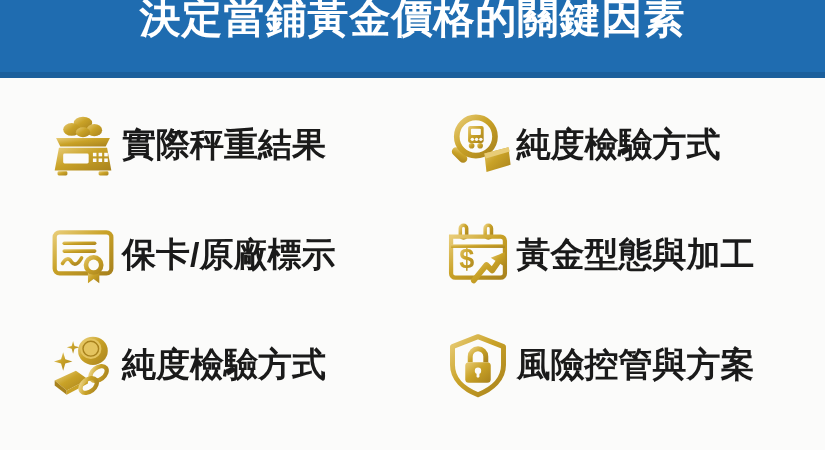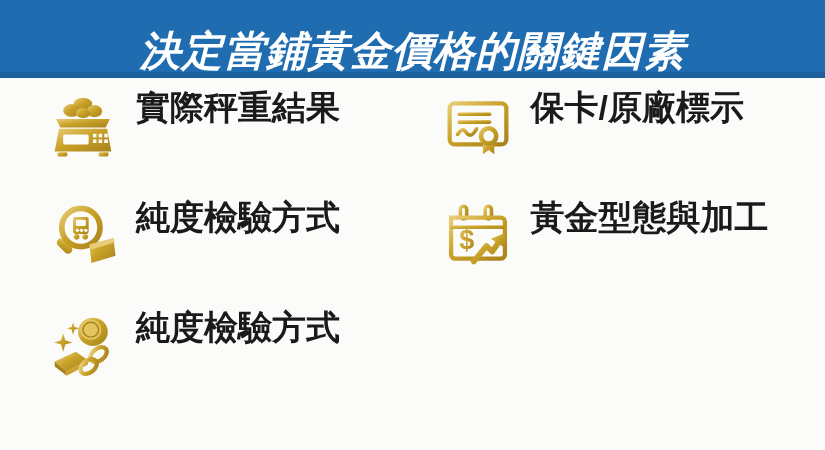--- a/index.html
+++ b/index.html
@@ -25,23 +25,22 @@
   #header-bar {
     position: absolute;
     left: 0;
     top: 0;
     width: 825px;
     height: 78px;
     background: #1f6cb0;
     border-bottom: 6px solid #1b5f9c;
     box-sizing: border-box;
     display: flex;
-    align-items: flex-end;
+    align-items: flex-start;
     justify-content: center;
-    font-style: italic;
   }
   #header-title {
     color: #ffffff;
     font-size: 41px;
     font-weight: 700;
     letter-spacing: 1px;
     line-height: 1;
     white-space: nowrap;
     text-align: center;
     margin-top: -2px;
@@ -57,22 +56,22 @@
     display: grid;
     grid-template-columns: 1fr 1fr;
     grid-template-rows: 1fr 1fr 1fr;
     padding: 12px 24px 30px 24px;
     box-sizing: border-box;
     column-gap: 12px;
     row-gap: 0px;
   }
   .factor-item {
     display: flex;
-    align-items: flex-start;
-    gap: 14px;
+    align-items: center;
+    gap: 0;
     padding-left: 20px;
     box-sizing: border-box;
   }
   .factor-icon {
     flex: 0 0 78px;
     width: 78px;
     height: 72px;
     display: flex;
     align-items: center;
     justify-content: center;
@@ -135,47 +134,20 @@
           <rect x="72" y="85" width="14" height="6" rx="2" fill="url(#gA)"></rect>
         </svg>
       </span>
       <span class="factor-label">實際秤重結果</span>
     </div>
 
     <div class="factor-item">
       <span class="factor-icon">
         <svg viewBox="0 0 100 96" xmlns="http://www.w3.org/2000/svg">
           <defs>
-            <linearGradient id="gC" x1="0" y1="0" x2="1" y2="1">
-              <stop offset="0%" stop-color="#e8cc77"></stop>
-              <stop offset="45%" stop-color="#c9a227"></stop>
-              <stop offset="100%" stop-color="#a8821d"></stop>
-            </linearGradient>
-          </defs>
-
-          <rect x="10" y="16" width="80" height="58" rx="7" fill="none" stroke="url(#gC)" stroke-width="6"></rect>
-
-          <rect x="21" y="29" width="48" height="5" rx="2.5" fill="url(#gC)"></rect>
-          <rect x="21" y="40" width="48" height="5" rx="2.5" fill="url(#gC)"></rect>
-
-          <path d="M21 60 Q28 48 34 58 Q40 66 48 52" fill="none" stroke="url(#gC)" stroke-width="5" stroke-linecap="round"></path>
-
-          <path d="M57 70 L57 88 L65 82 L73 88 L73 70 Z" fill="url(#gC)"></path>
-
-          <circle cx="65" cy="62" r="14" fill="url(#gC)"></circle>
-          <circle cx="65" cy="62" r="7.5" fill="#fbfbfa"></circle>
-        </svg>
-      </span>
-      <span class="factor-label">保卡/原廠標示</span>
-    </div>
-
-    <div class="factor-item">
-      <span class="factor-icon">
-        <svg viewBox="0 0 100 96" xmlns="http://www.w3.org/2000/svg">
-          <defs>
             <linearGradient id="gB" x1="0" y1="0" x2="1" y2="1">
               <stop offset="0%" stop-color="#e8cc77"></stop>
               <stop offset="45%" stop-color="#c9a227"></stop>
               <stop offset="100%" stop-color="#a8821d"></stop>
             </linearGradient>
           </defs>
 
           <rect x="11" y="56" width="26" height="12" rx="6" transform="rotate(45 24 62)" fill="url(#gB)"></rect>
 
           <circle cx="47" cy="36" r="27" fill="none" stroke="url(#gB)" stroke-width="8"></circle>
@@ -192,20 +164,47 @@
           <path d="M59 60 L93 51 L95 57 L61 67 Z" fill="#e8cc77"></path>
         </svg>
       </span>
       <span class="factor-label">純度檢驗方式</span>
     </div>
 
     <div class="factor-item">
       <span class="factor-icon">
         <svg viewBox="0 0 100 96" xmlns="http://www.w3.org/2000/svg">
           <defs>
+            <linearGradient id="gC" x1="0" y1="0" x2="1" y2="1">
+              <stop offset="0%" stop-color="#e8cc77"></stop>
+              <stop offset="45%" stop-color="#c9a227"></stop>
+              <stop offset="100%" stop-color="#a8821d"></stop>
+            </linearGradient>
+          </defs>
+
+          <rect x="10" y="16" width="80" height="58" rx="7" fill="none" stroke="url(#gC)" stroke-width="6"></rect>
+
+          <rect x="21" y="29" width="48" height="5" rx="2.5" fill="url(#gC)"></rect>
+          <rect x="21" y="40" width="48" height="5" rx="2.5" fill="url(#gC)"></rect>
+
+          <path d="M21 60 Q28 48 34 58 Q40 66 48 52" fill="none" stroke="url(#gC)" stroke-width="5" stroke-linecap="round"></path>
+
+          <path d="M57 70 L57 88 L65 82 L73 88 L73 70 Z" fill="url(#gC)"></path>
+
+          <circle cx="65" cy="62" r="14" fill="url(#gC)"></circle>
+          <circle cx="65" cy="62" r="7.5" fill="#fbfbfa"></circle>
+        </svg>
+      </span>
+      <span class="factor-label">保卡/原廠標示</span>
+    </div>
+
+    <div class="factor-item">
+      <span class="factor-icon">
+        <svg viewBox="0 0 100 96" xmlns="http://www.w3.org/2000/svg">
+          <defs>
             <linearGradient id="gD" x1="0" y1="0" x2="1" y2="1">
               <stop offset="0%" stop-color="#e8cc77"></stop>
               <stop offset="45%" stop-color="#c9a227"></stop>
               <stop offset="100%" stop-color="#a8821d"></stop>
             </linearGradient>
           </defs>
 
           <rect x="25" y="6" width="9" height="18" rx="4.5" fill="none" stroke="url(#gD)" stroke-width="5"></rect>
           <rect x="60" y="6" width="9" height="18" rx="4.5" fill="none" stroke="url(#gD)" stroke-width="5"></rect>
 
@@ -244,15 +243,37 @@
           <path d="M10 70 L27 84 L27 90 L10 77 Z" fill="#a8821d"></path>
           <path d="M27 84 L57 68 L57 74 L27 90 Z" fill="#c9a227"></path>
 
           <ellipse cx="72" cy="60" rx="13" ry="8.5" transform="rotate(-38 72 60)" fill="none" stroke="url(#gE)" stroke-width="6"></ellipse>
           <ellipse cx="58" cy="77" rx="13" ry="8.5" transform="rotate(-38 58 77)" fill="none" stroke="url(#gE)" stroke-width="6"></ellipse>
         </svg>
       </span>
       <span class="factor-label">純度檢驗方式</span>
     </div>
 
+    <div class="factor-item">
+      <span class="factor-icon">
+        <svg viewBox="0 0 100 96" xmlns="http://www.w3.org/2000/svg">
+          <defs>
+            <linearGradient id="gF" x1="0" y1="0" x2="1" y2="1">
+              <stop offset="0%" stop-color="#e8cc77"></stop>
+              <stop offset="45%" stop-color="#c9a227"></stop>
+              <stop offset="100%" stop-color="#a8821d"></stop>
+            </linearGradient>
+          </defs>
+
+          <path d="M50 8 L86 22 V48 C86 68 70 82 50 90 C30 82 14 68 14 48 V22 Z" fill="none" stroke="url(#gF)" stroke-width="7" stroke-linejoin="round"></path>
+
+          <path d="M39 44 V36 A11 11 0 0 1 61 36 V44" fill="none" stroke="url(#gF)" stroke-width="7"></path>
+
+          <rect x="32" y="44" width="36" height="29" rx="5" fill="url(#gF)"></rect>
+          <circle cx="50" cy="56" r="4.5" fill="#fbfbfa"></circle>
+          <rect x="48" y="57" width="4" height="9" rx="2" fill="#fbfbfa"></rect>
+        </svg>
+      </span>
+      <span class="factor-label">風險控管與方案</span>
+    </div>
 
   </div>
 </div>
 
 </body></html>

